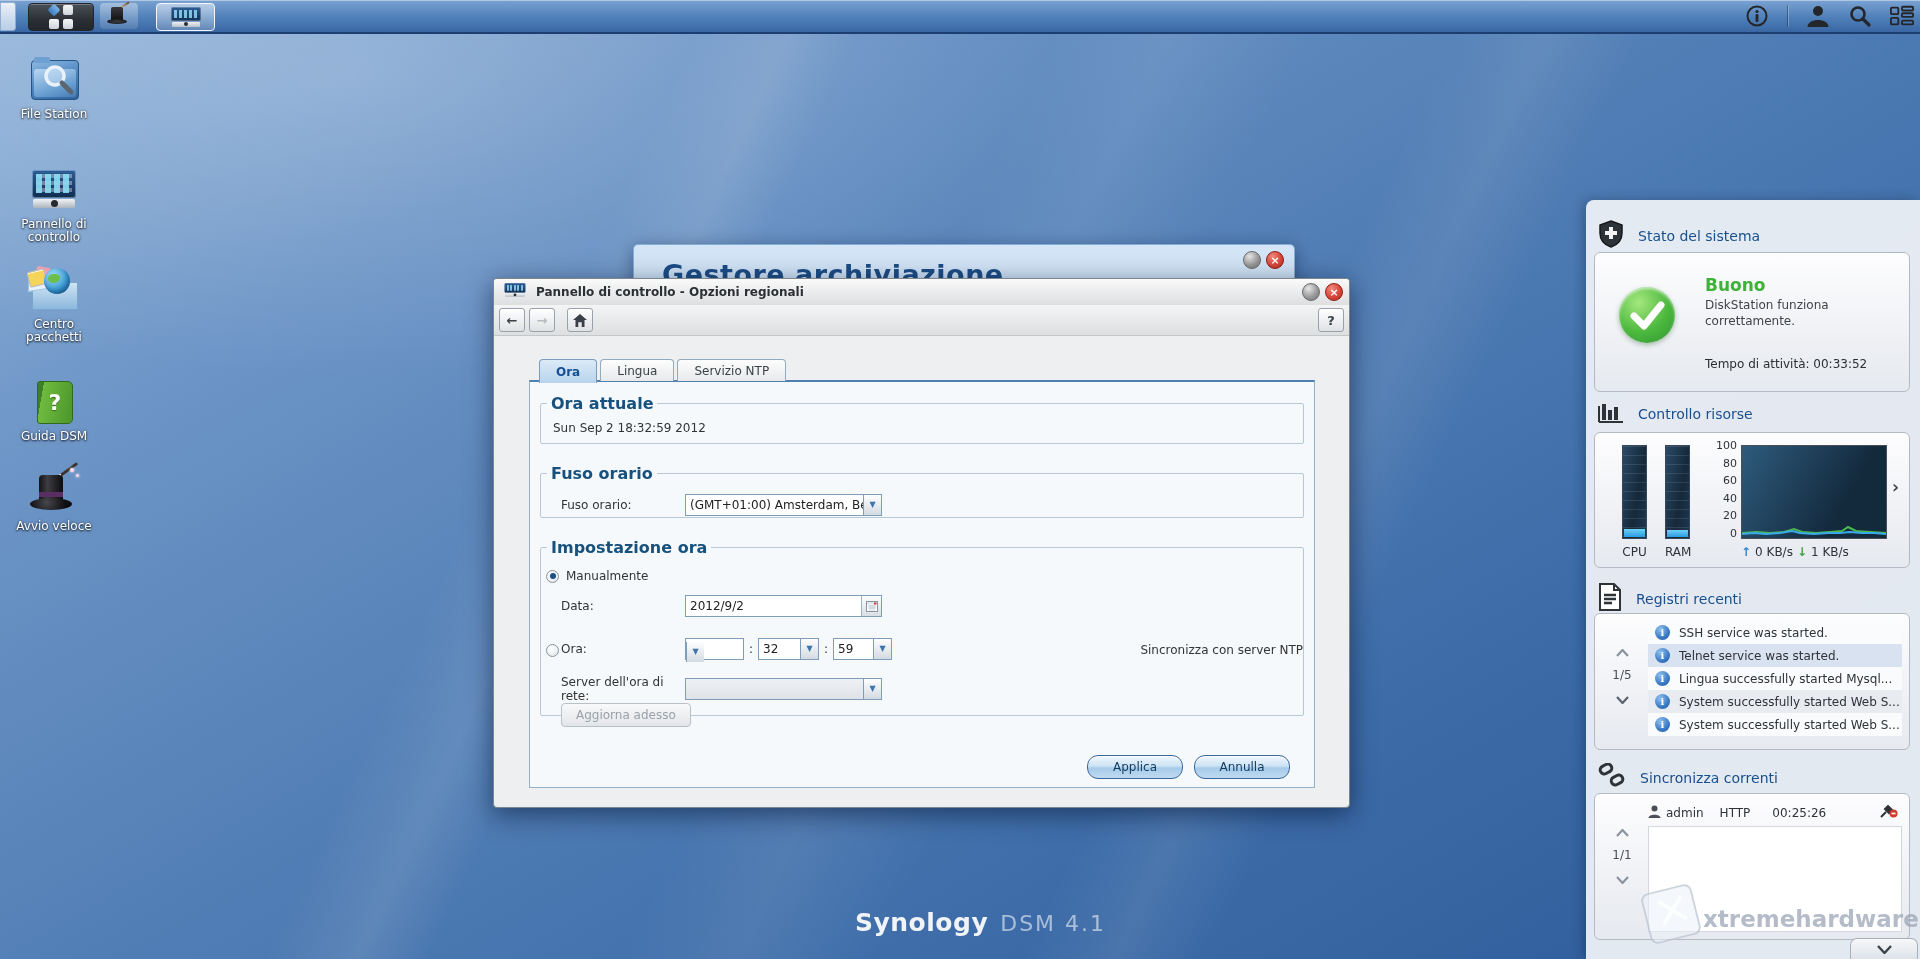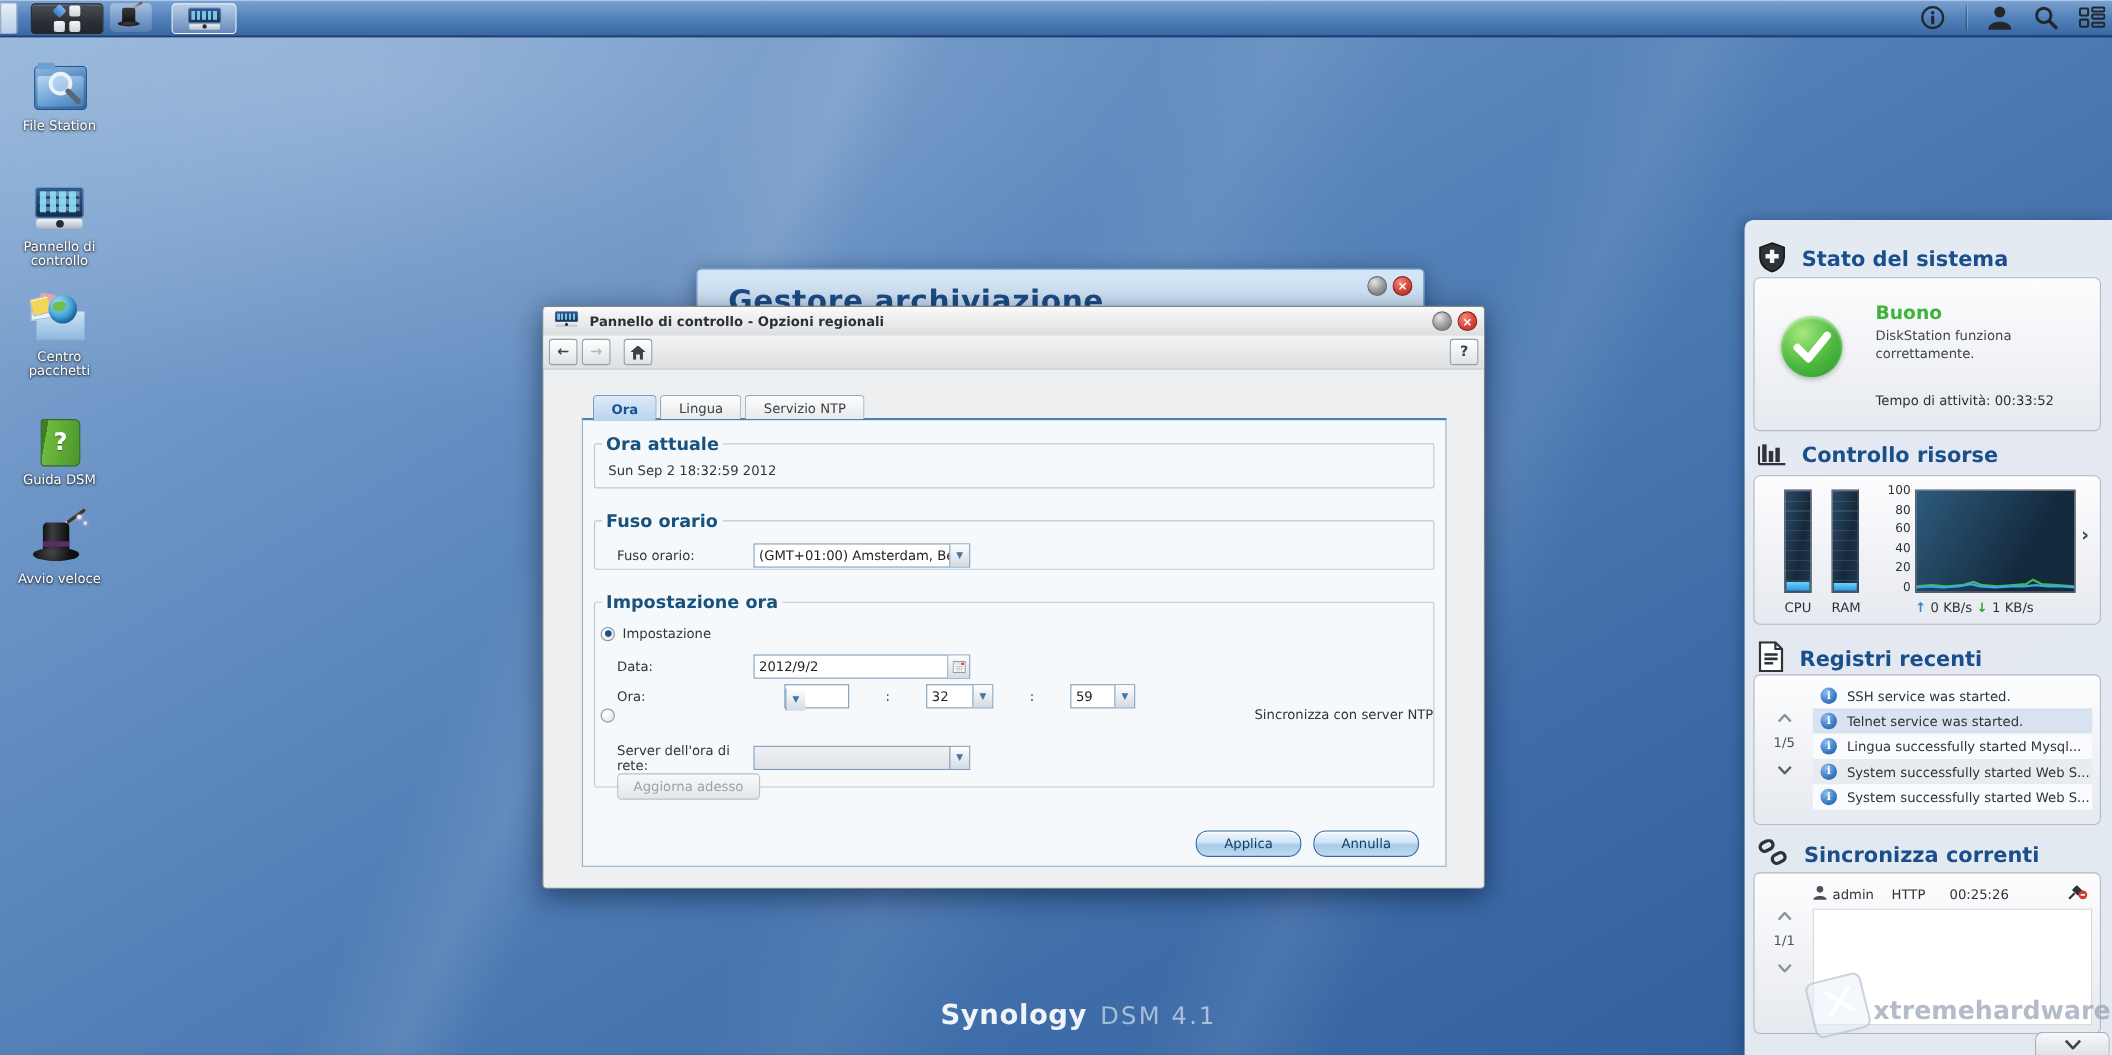--- a/index.html
+++ b/index.html
@@ -136,21 +136,21 @@
     color:#9aa1a9;font-size:12px;display:inline-flex;align-items:center;padding:0 14px;}
   .pillbtn{height:22px;border-radius:11px;border:1px solid #39679e;
     background:linear-gradient(#f2f8fd,#cde3f5 45%,#a6cbe9 55%,#bfdaf1);
     box-shadow:inset 0 1px 0 #fff;color:#123a5e;font-size:12px;display:inline-flex;align-items:center;justify-content:center;}
   .btnrow{position:absolute;right:24px;bottom:8px;display:flex;gap:11px;}
   .btnrow .pillbtn{width:94px;}
   
   .sidebar{position:absolute;left:1586px;top:200px;width:334px;height:759px;background:rgba(233,237,244,.97);
     border-radius:8px 0 0 0;box-shadow:-3px 0 12px rgba(0,20,50,.3);}
   .sb-head{position:absolute;left:12px;display:flex;align-items:center;gap:14px;}
-  .sb-head .t{font-size:19px;font-weight:bold;color:#1a4f8c;}
+  .sb-head .t{font-size:14px;font-weight:normal;color:#1a4f8c;}
   .card{position:absolute;left:8px;width:314px;border:1px solid #b4bac4;border-radius:6px;
     background:linear-gradient(#fdfdfe,#e6e9ef);box-shadow:inset 0 1px 0 #fff;}
   .gcheck{position:absolute;left:24px;top:34px;width:56px;height:56px;border-radius:50%;
     background:radial-gradient(circle at 35% 28%,#a5e87d,#4cb83e 55%,#2d9430);box-shadow:0 2px 5px rgba(0,60,0,.3),inset 0 2px 3px rgba(255,255,255,.6);}
   .status-big{position:absolute;left:110px;top:22px;font-size:17px;font-weight:bold;color:#3fb238;}
   .status-desc{position:absolute;left:110px;top:44px;font-size:12px;color:#40444a;line-height:16px;width:180px;}
   .uptime{position:absolute;left:110px;top:104px;font-size:12px;color:#2c2f33;}
   .meter{position:absolute;top:12px;width:25px;height:94px;border:1px solid #37475a;box-sizing:border-box;
     background:linear-gradient(100deg,#2a4a66,#16293a 60%,#1d3850);overflow:hidden;}
   .meter::before{content:"";position:absolute;inset:0;background:repeating-linear-gradient(rgba(255,255,255,.10) 0 1px,transparent 1px 9px);}
@@ -293,39 +293,39 @@
               <span class="arr">▼</span>
           </span>
         </div>
       </fieldset>
 
       <fieldset class="fs fs3">
         <legend>Impostazione ora</legend>
 
         <div class="frow" style="top:12px;padding-left:5px;">
           <span class="radio on"></span>
-          <span>Impostazione</span>
+          <span>Manualmente</span>
         </div>
 
         <div class="frow" style="top:38px;">
           <span class="flabel">Data:</span>
           <span class="inputbox" style="width:197px;">
             <span class="txt">2012/9/2</span>
             <span class="cal">
               <svg width="12" height="12" viewBox="0 0 12 12">
                   <rect x="0.5" y="1.5" width="11" height="10" fill="#fff" stroke="#8a949e"></rect>
                   <rect x="1" y="2" width="10" height="2.5" fill="#dfe5ea"></rect>
                   <rect x="8" y="2.5" width="2.4" height="2" fill="#d23b2a"></rect>
                   <path d="M2 6 H10 M2 8 H10 M4 5 V11 M6 5 V11 M8 5 V11" stroke="#b9c2ca" stroke-width=".7"></path>
                 </svg>
             </span>
           </span>
         </div>
 
-        <div class="frow" style="top:65px;gap:28px;">
+        <div class="frow" style="top:81px;">
           <span class="flabel">Ora:</span>
           <span class="sel" style="width:59px;flex-direction:column;">
             <span class="txt">18</span>
               <span class="arr">▼</span>
           </span>
           <span style="padding:0 5px;">:</span>
           <span class="sel" style="width:61px;">
             <span class="txt">32</span>
               <span class="arr">▼</span>
           </span>

